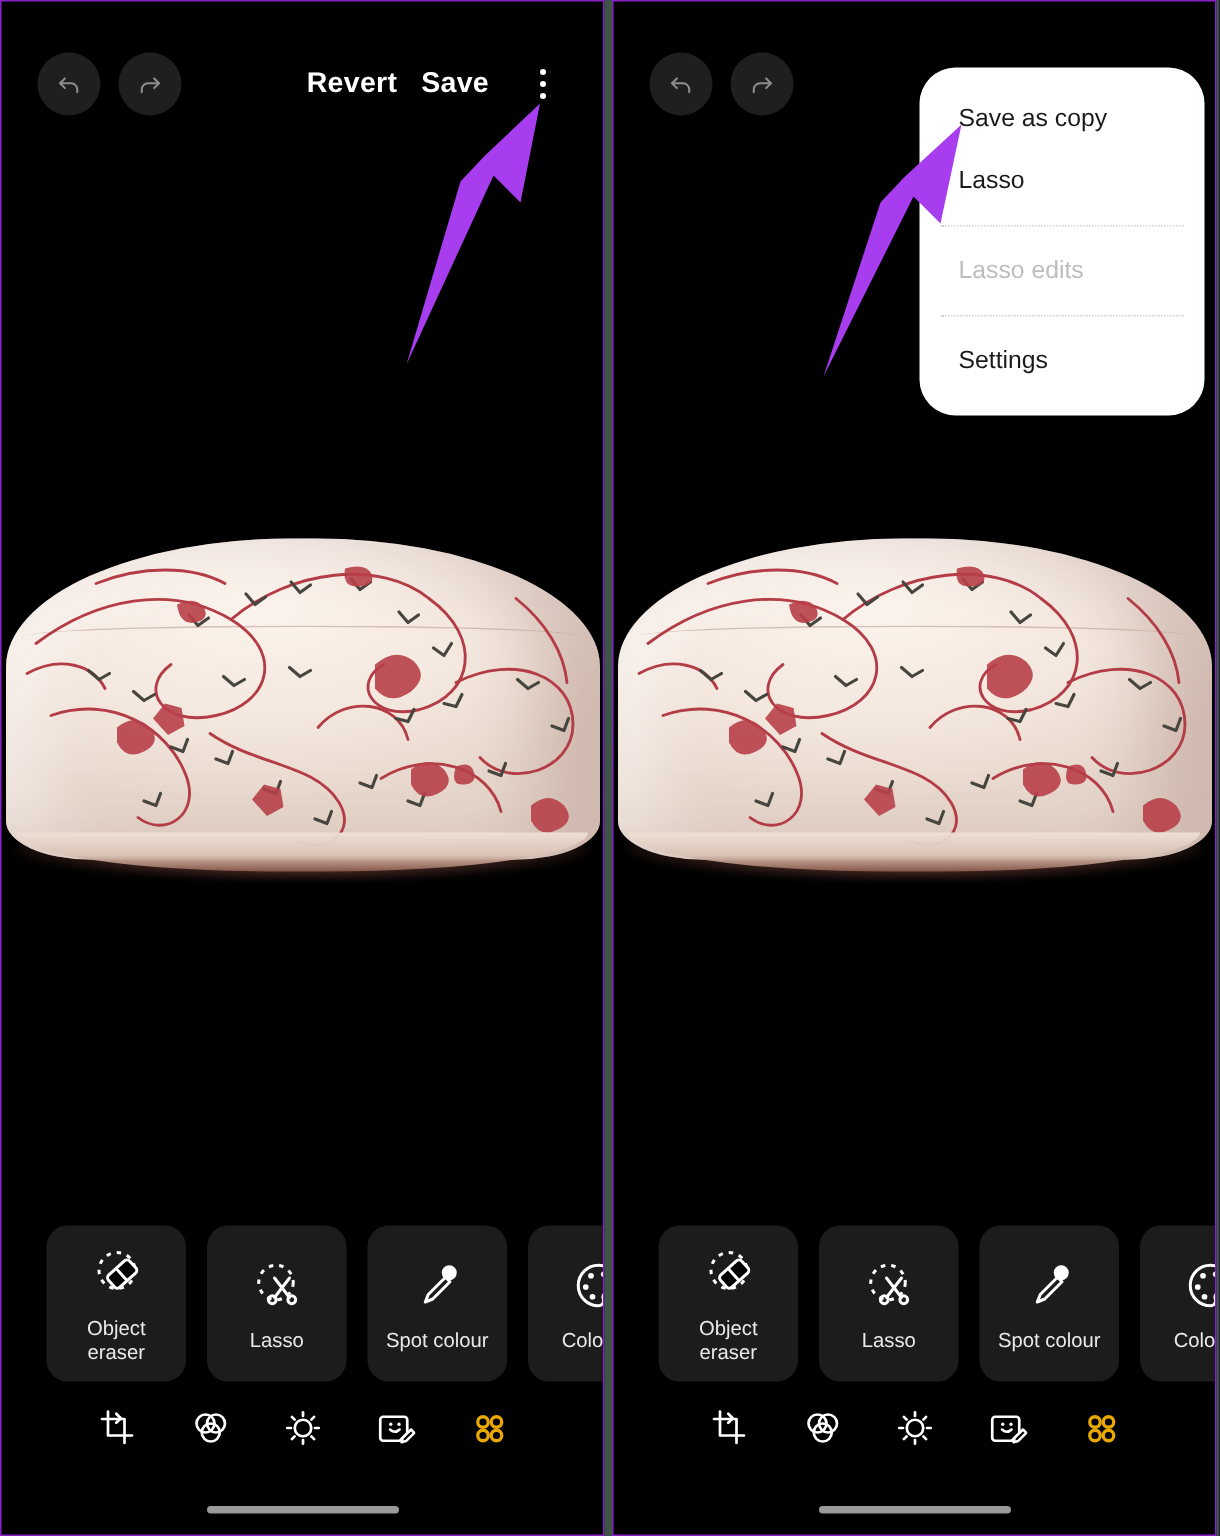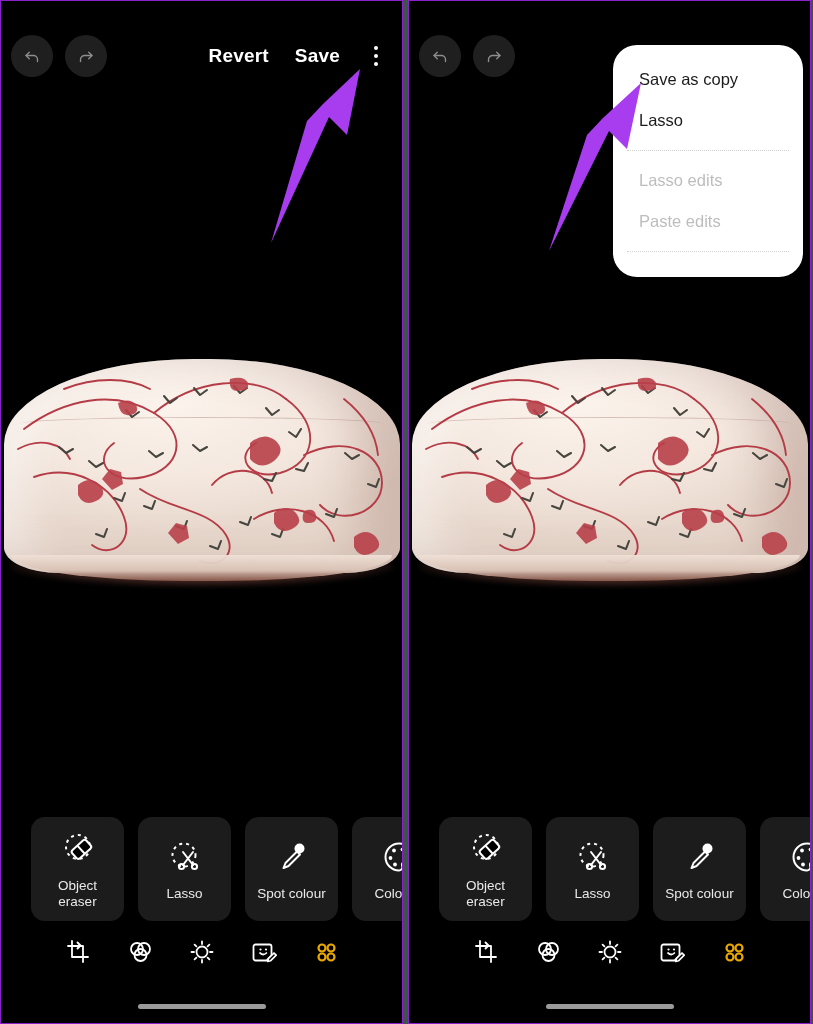--- a/index.html
+++ b/index.html
@@ -25,21 +25,21 @@
     flex: 0 0 auto;
   }
   .panel-left  { margin-right: 0; }
   .gap { width: 5px; height: 1024px; background: #3d5544; flex: 0 0 auto; }
 
   
   .topbar {
     position: absolute; top: 0; left: 0; right: 0;
     height: 110px;
     display: flex; align-items: center;
-    padding: 0 10px;
+    padding: 0 24px;
     z-index: 5;
   }
   .circle-btn {
     width: 42px; height: 42px; border-radius: 50%;
     background: #1f1f1f;
     display: flex; align-items: center; justify-content: center;
     flex: 0 0 auto;
   }
   .circle-btn + .circle-btn { margin-left: 12px; }
   .topbar-spacer { flex: 1 1 auto; }
@@ -47,21 +47,21 @@
     color: #ffffff;
     font-size: 19px;
     font-weight: bold;
     letter-spacing: .2px;
     background: none; border: none;
     padding: 4px 6px;
     font-family: "Liberation Sans", sans-serif;
     cursor: pointer;
     white-space: nowrap;
   }
-  .txt-btn + .txt-btn { margin-left: 14px; }
+  .txt-btn + .txt-btn { margin-left: 4px; }
   .kebab {
     width: 28px; height: 34px;
     margin-left: 16px; margin-right: 2px;
     display: flex; flex-direction: column;
     align-items: center; justify-content: center;
     gap: 4px;
     cursor: pointer;
   }
   .kebab i { display: block; width: 4px; height: 4px; border-radius: 50%; background: #fff; }
 
@@ -567,22 +567,22 @@
       </div>
     </div>
 
     <div class="home-ind"></div>
 
     <div class="menu">
       <div class="menu-item">Save as copy</div>
       <div class="menu-item">Lasso</div>
       <div class="menu-sep"></div>
       <div class="menu-item disabled">Lasso edits</div>
-      <div class="menu-item disabled">Paste edits</div>
       <div class="menu-sep"></div>
+      <div class="menu-item">Settings</div>
     </div>
 
     <svg class="arrow-svg" style="left:128px; top:78px;" width="120" height="180" viewBox="0 0 120 180">
       <path d="M104 4 L90 70 L72 52 L12 172 L50 56 L66 39 Z" fill="#a83df0"></path>
     </svg>
 
   </div>
 
 </div>
 

